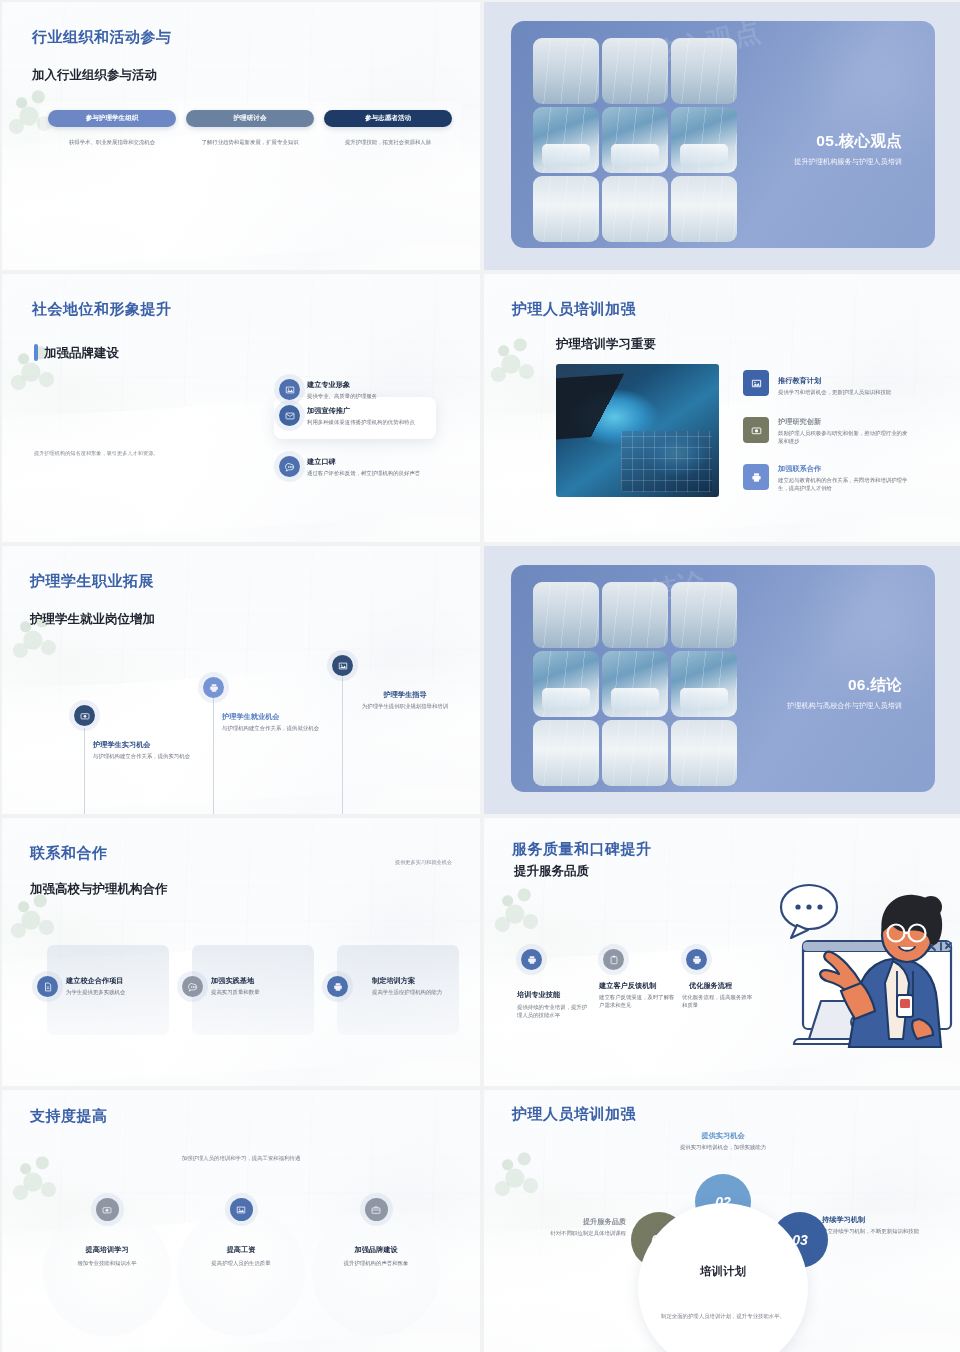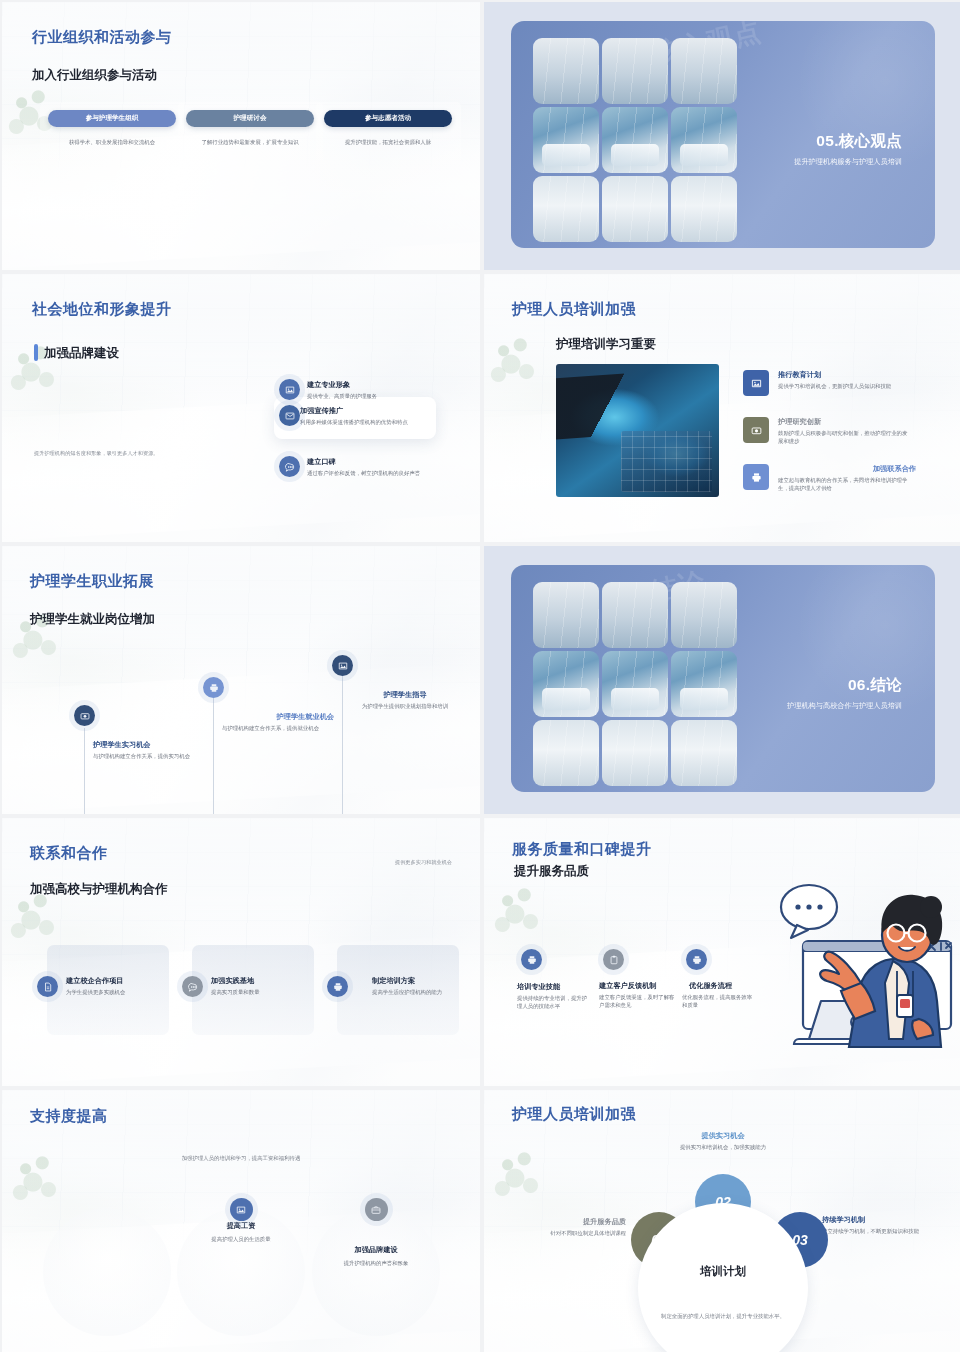--- a/index.html
+++ b/index.html
@@ -75,21 +75,21 @@
     position: absolute;
     font-size: 15px; font-weight: 700; color: #3a60a8;
     letter-spacing: .5px; white-space: nowrap;
   }
   .s-sub {
     position: absolute;
     font-size: 12.5px; font-weight: 700; color: #1f2430;
     white-space: nowrap;
   }
   .item-t { font-size: 7.2px; font-weight: 700; color: #233049; line-height: 1.35; }
-  .item-t.blue { color: #5a7fc4; text-align: right; }
+  .item-t.blue { color: #5a7fc4; }
   .item-t.gray { color: #8b9099; }
   .item-d { font-size: 5.4px; color: #6d737e; line-height: 1.55; margin-top: 2px; }
   .tiny { font-size: 5.2px; color: #858b95; line-height: 1.55; }
 
   
   .chip {
     display: flex; align-items: center; justify-content: center;
     border-radius: 50%;
     color: #fff;
     flex: none;
@@ -296,21 +296,21 @@
               <path d="M5 17l4.5-5 3 3.2L16 11l3 6z"></path>
             </svg>
         </span>
       </span>
       <span style="padding-top:1px;">
         <div class="item-t">建立专业形象</div>
         <div class="item-d" style="width:120px;">提供专业、高质量的护理服务</div>
       </span>
     </div>
 
-    <div style="position:absolute;left:277px;top:131px;display:flex;align-items:flex-start;">
+    <div style="position:absolute;left:277px;top:131px;display:flex;gap:7px;align-items:flex-start;">
       <span class="chip-halo">
         <span class="chip" style="width:21px;height:21px;background:#2f5696;">
           <svg width="10" height="10" viewBox="0 0 24 24" fill="none" stroke="#fff" stroke-width="2">
               <rect x="2.5" y="5" width="19" height="14" rx="1.6"></rect>
               <path d="M3 7l9 6 9-6"></path>
             </svg>
         </span>
       </span>
       <span style="padding-top:1px;">
         <div class="item-t">加强宣传推广</div>
@@ -339,21 +339,21 @@
   <div class="slide">
     <div class="photo-bg"></div>
     <div class="veil"></div>
     <div class="plant" style="left:4px;top:62px;"></div>
 
     <div class="s-title" style="left:28px;top:26px;">护理人员培训加强</div>
     <div class="s-sub" style="left:72px;top:62px;">护理培训学习重要</div>
 
     <div class="lab-photo"></div>
 
-    <div style="position:absolute;left:259px;top:96px;display:flex;gap:9px;align-items:flex-start;">
+    <div style="position:absolute;left:259px;top:96px;display:flex;gap:9px;align-items:flex-end;">
       <span class="chip chip-sq" style="width:26px;height:26px;background:#3f63a8;">
         <svg width="11" height="11" viewBox="0 0 24 24" fill="#fff">
             <path d="M3 5h18v14H3z" fill="none" stroke="#fff" stroke-width="2"></path>
             <circle cx="8.5" cy="10" r="1.6"></circle>
             <path d="M5 17l4.5-5 3 3.2L16 11l3 6z"></path>
           </svg>
       </span>
       <span>
         <div class="item-t" style="color:#2f4f86;">推行教育计划</div>
         <div class="item-d" style="width:133px;">提供学习和培训机会，更新护理人员知识和技能</div>
@@ -576,21 +576,21 @@
     <div style="position:absolute;left:33px;top:131px;">
       <span class="chip-halo" style="display:inline-flex;margin-left:4px;">
         <span class="chip" style="width:21px;height:21px;background:#3f63a8;">
           <svg width="10" height="10" viewBox="0 0 24 24" fill="#fff">
               <rect x="6.5" y="3" width="11" height="5"></rect>
               <rect x="3" y="8.5" width="18" height="8" rx="1.6"></rect>
               <rect x="6.5" y="15" width="11" height="6"></rect>
             </svg>
         </span>
       </span>
-      <div class="item-t" style="margin-top:12px;">培训专业技能</div>
+      <div class="item-t" style="margin-top:21px;font-family:Liberation Serif, serif;">培训专业技能</div>
       <div class="item-d" style="width:74px;">提供持续的专业培训，提升护理人员的技能水平</div>
     </div>
 
     <div style="position:absolute;left:115px;top:131px;">
       <span class="chip-halo" style="display:inline-flex;margin-left:4px;">
         <span class="chip" style="width:21px;height:21px;background:#8c9299;">
           <svg width="10" height="10" viewBox="0 0 24 24" fill="none" stroke="#fff" stroke-width="2">
               <rect x="5" y="4" width="14" height="17" rx="2"></rect>
               <rect x="9" y="1.8" width="6" height="4" rx="1.2" fill="#fff" stroke="none"></rect>
             </svg>
@@ -620,32 +620,44 @@
     <div class="veil"></div>
     <div class="plant" style="left:8px;top:64px;"></div>
 
     <div class="s-title" style="left:28px;top:17px;">支持度提高</div>
     <div style="position:absolute;left:0;right:0;top:65px;text-align:center;font-size:5.4px;color:#767c86;">加强护理人员的培训和学习，提高工资和福利待遇</div>
 
     <div class="bigcircle" style="left:41px;top:118px;"></div>
     <div class="bigcircle" style="left:175px;top:118px;"></div>
     <div class="bigcircle" style="left:310px;top:118px;"></div>
 
+    <div style="position:absolute;left:41px;top:108px;width:128px;text-align:center;">
+      <span class="chip-halo" style="display:inline-flex;">
+        <span class="chip" style="width:23px;height:23px;background:#8c9299;">
+          <svg width="10" height="10" viewBox="0 0 24 24" fill="none" stroke="#fff" stroke-width="2">
+              <rect x="2.5" y="6.5" width="19" height="12.5" rx="2"></rect>
+              <circle cx="12" cy="12.8" r="3.4" fill="#fff" stroke="none"></circle>
+            </svg>
+        </span>
+      </span>
+      <div class="item-t" style="margin-top:24px;">提高培训学习</div>
+      <div class="item-d" style="margin:4px auto 0;width:80px;">增加专业技能和知识水平</div>
+    </div>
 
     <div style="position:absolute;left:175px;top:108px;width:128px;text-align:center;">
       <span class="chip-halo" style="display:inline-flex;">
         <span class="chip" style="width:23px;height:23px;background:#3f63a8;">
           <svg width="10" height="10" viewBox="0 0 24 24" fill="#fff">
               <path d="M3 5h18v14H3z" fill="none" stroke="#fff" stroke-width="2"></path>
               <circle cx="8.5" cy="10" r="1.6"></circle>
               <path d="M5 17l4.5-5 3 3.2L16 11l3 6z"></path>
             </svg>
         </span>
       </span>
-      <div class="item-t" style="">提高工资</div>
+      <div class="item-t" style="margin-top:24px;">提高工资</div>
       <div class="item-d" style="margin:4px auto 0;width:80px;">提高护理人员的生活质量</div>
     </div>
 
     <div style="position:absolute;left:310px;top:108px;width:128px;text-align:center;">
       <span class="chip-halo" style="display:inline-flex;">
         <span class="chip" style="width:23px;height:23px;background:#8c9299;">
           <svg width="10" height="10" viewBox="0 0 24 24" fill="none" stroke="#fff" stroke-width="2">
               <rect x="2.5" y="7" width="19" height="13" rx="2"></rect>
               <path d="M9 7V4.5h6V7"></path>
               <path d="M3 12h18" stroke-width="1.8"></path>

